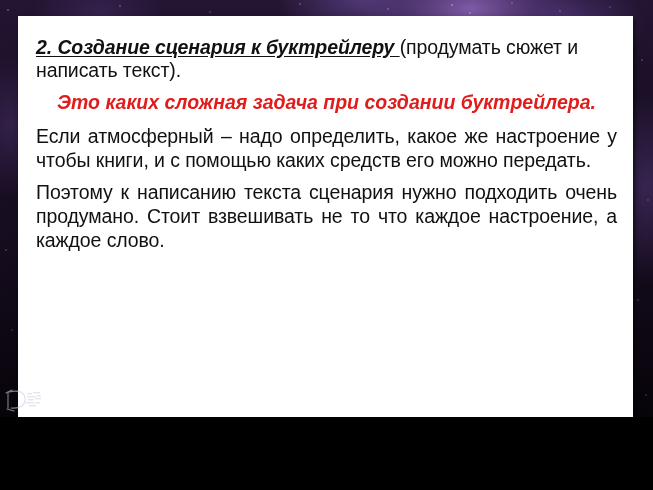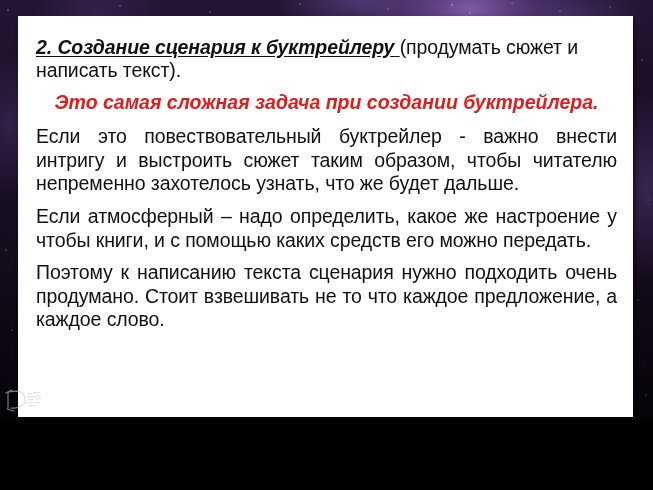--- a/index.html
+++ b/index.html
@@ -137,27 +137,26 @@
 
   <div id="slide-bg"></div>
   <div id="slide-stars"></div>
 
   <div id="content-card">
 
     <p id="heading-para" class="para">
       <span class="heading-em">2. Создание сценария к буктрейлеру </span><span class="heading-rest">(продумать сюжет и написать текст).</span>
     </p>
 
-    <p id="emphasis-para">Это самая сложная задача при создании буктрейлера.</p>
+    <p id="emphasis-para">Это каких сложная задача при создании буктрейлера.</p>
 
-    <p class="para">Если это повествовательный буктрейлер - важно внести интригу и выстроить сюжет таким образом, чтобы читателю непременно захотелось узнать, что же будет дальше.</p>
 
     <p class="para">Если атмосферный – надо определить, какое же настроение у чтобы книги, и с помощью каких средств его можно передать.</p>
 
-    <p class="para">Поэтому к написанию текста сценария нужно подходить очень продумано. Стоит взвешивать не то что каждое предложение, а каждое слово.</p>
+    <p class="para">Поэтому к написанию текста сценария нужно подходить очень продумано. Стоит взвешивать не то что каждое настроение, а каждое слово.</p>
 
   </div>
 
   <svg id="watermark" viewBox="0 0 46 28" aria-hidden="true">
     <g fill="none" stroke="#cfc7da" stroke-width="1.1" stroke-linecap="round">
       <path d="M5 6 C13 4 20 5 21 12 C22 19 16 23 7 22"></path>
       <path d="M4 6 L4 22"></path>
       <path d="M2 7 L8 4"></path>
       <path d="M3 23 L10 25"></path>
     </g>

